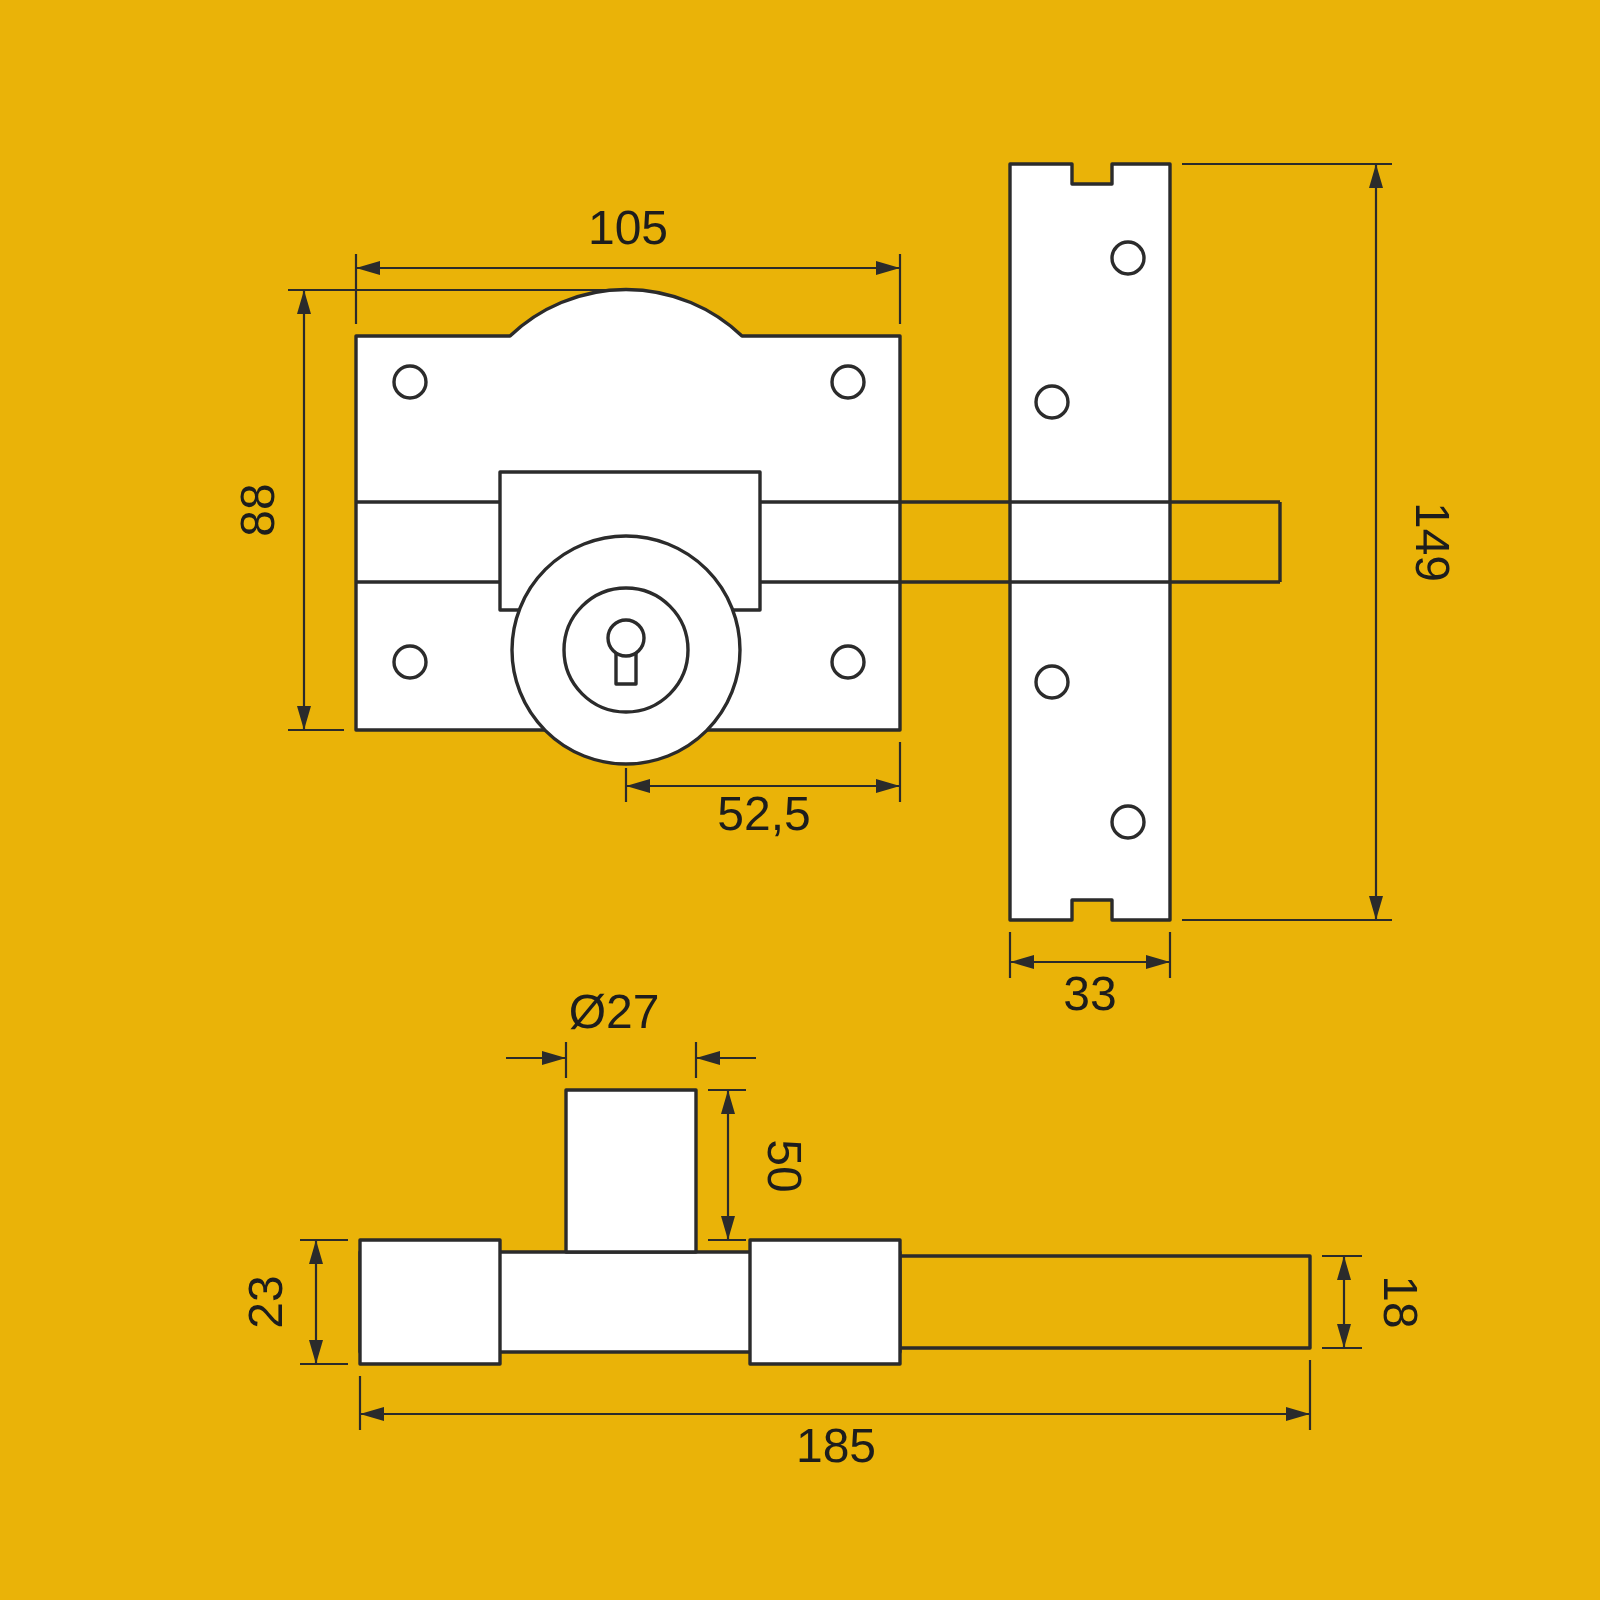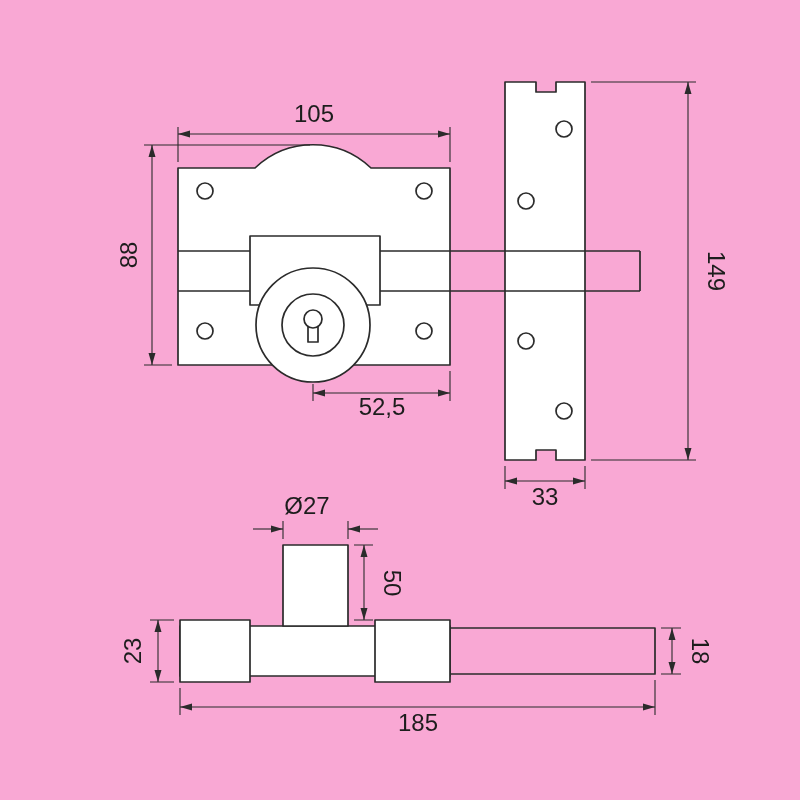--- a/index.html
+++ b/index.html
@@ -1,16 +1,16 @@
 <!DOCTYPE html>
 <html><head>
 <meta charset="utf-8">
 <style>
   html,body{margin:0;padding:0;background:#ffffff;}
-  .page{width:800px;height:800px;background:#f9a8d4;position:relative;overflow:hidden;}
+  .page{width:800px;height:800px;background:#eab308;position:relative;overflow:hidden;}
   svg{display:block;}
   text.dim{font-family:"Liberation Sans","DejaVu Sans",sans-serif;font-size:24px;fill:#1d1d1d;}
 </style>
 </head>
 <body>
 
 <div class="page">
 <svg width="800" height="800" viewBox="0 0 800 800" xmlns="http://www.w3.org/2000/svg">
   <defs>
     <marker id="mE" markerWidth="14" markerHeight="9" refX="13" refY="4.5" orient="auto" markerUnits="userSpaceOnUse">

